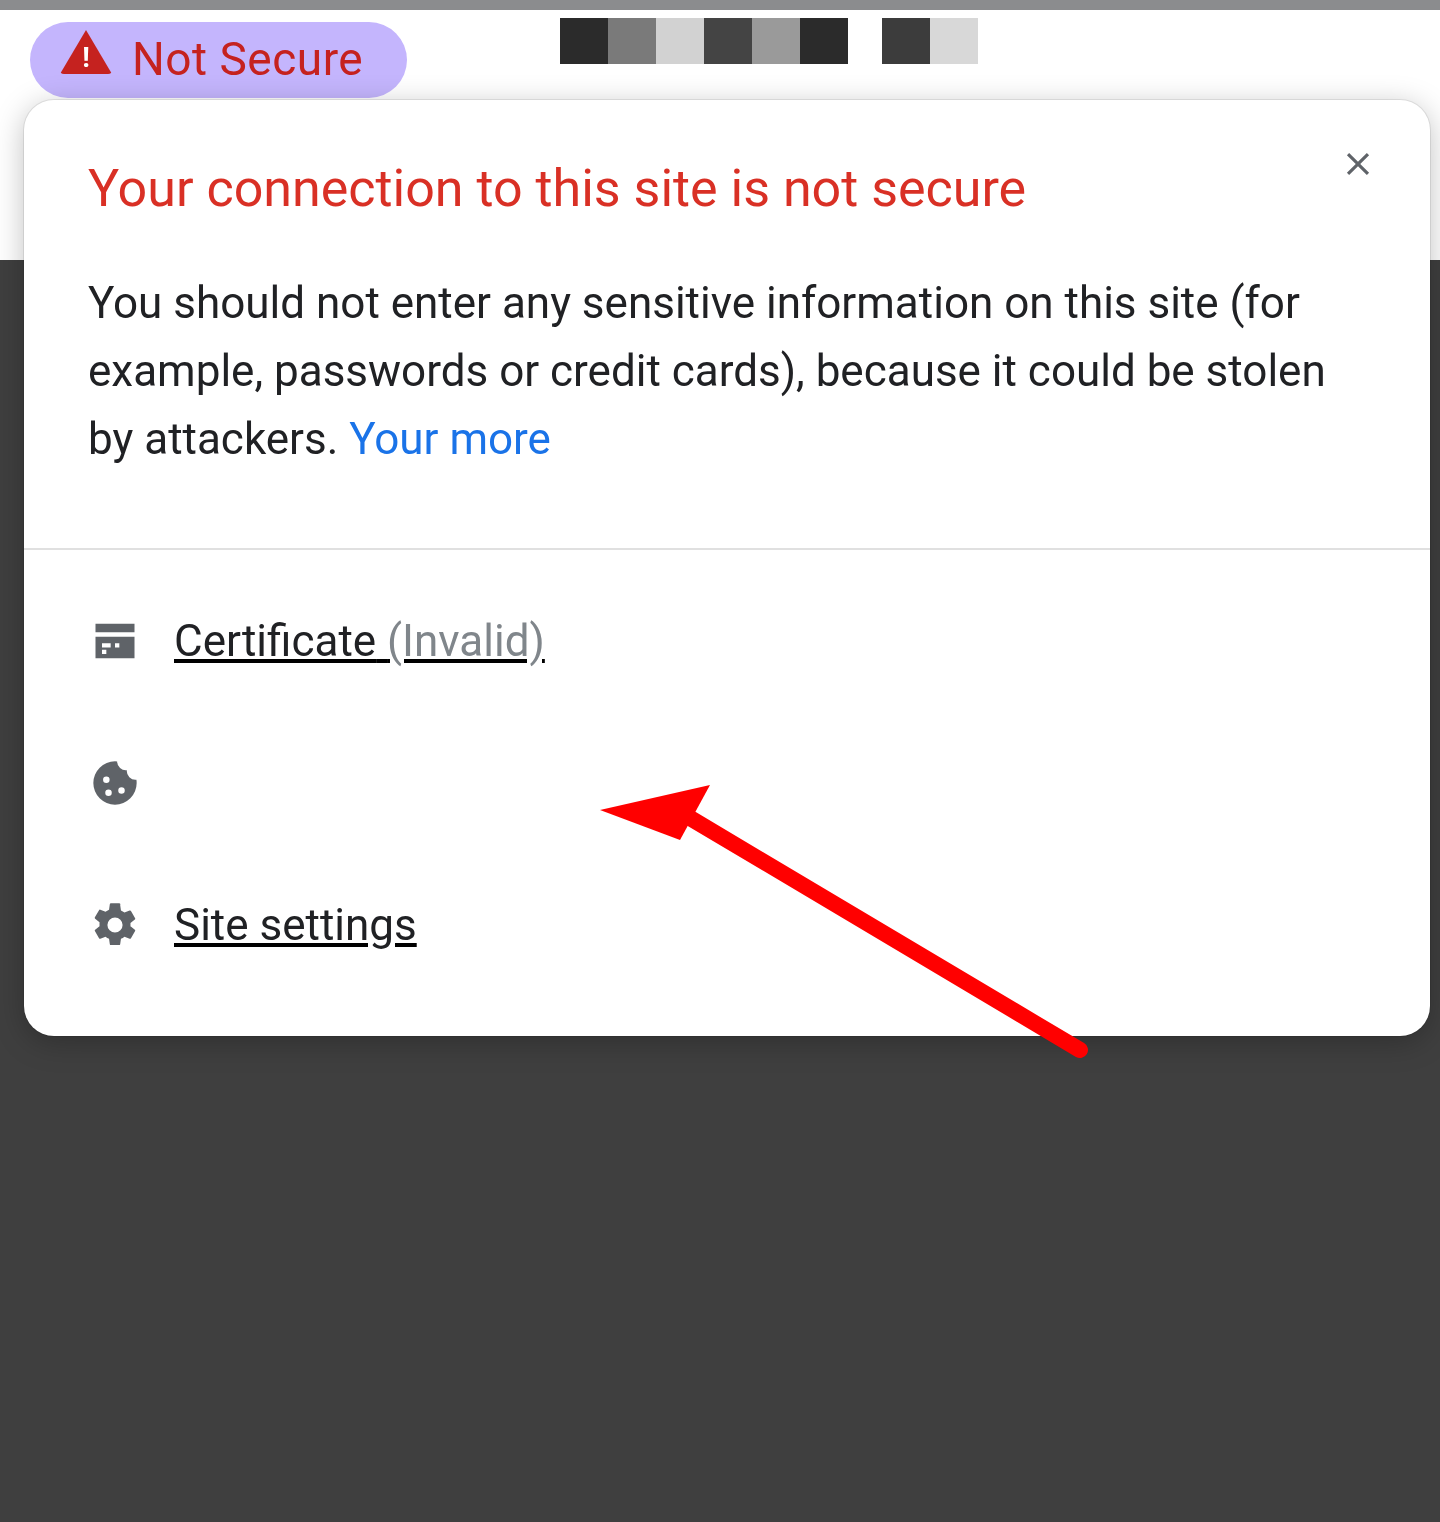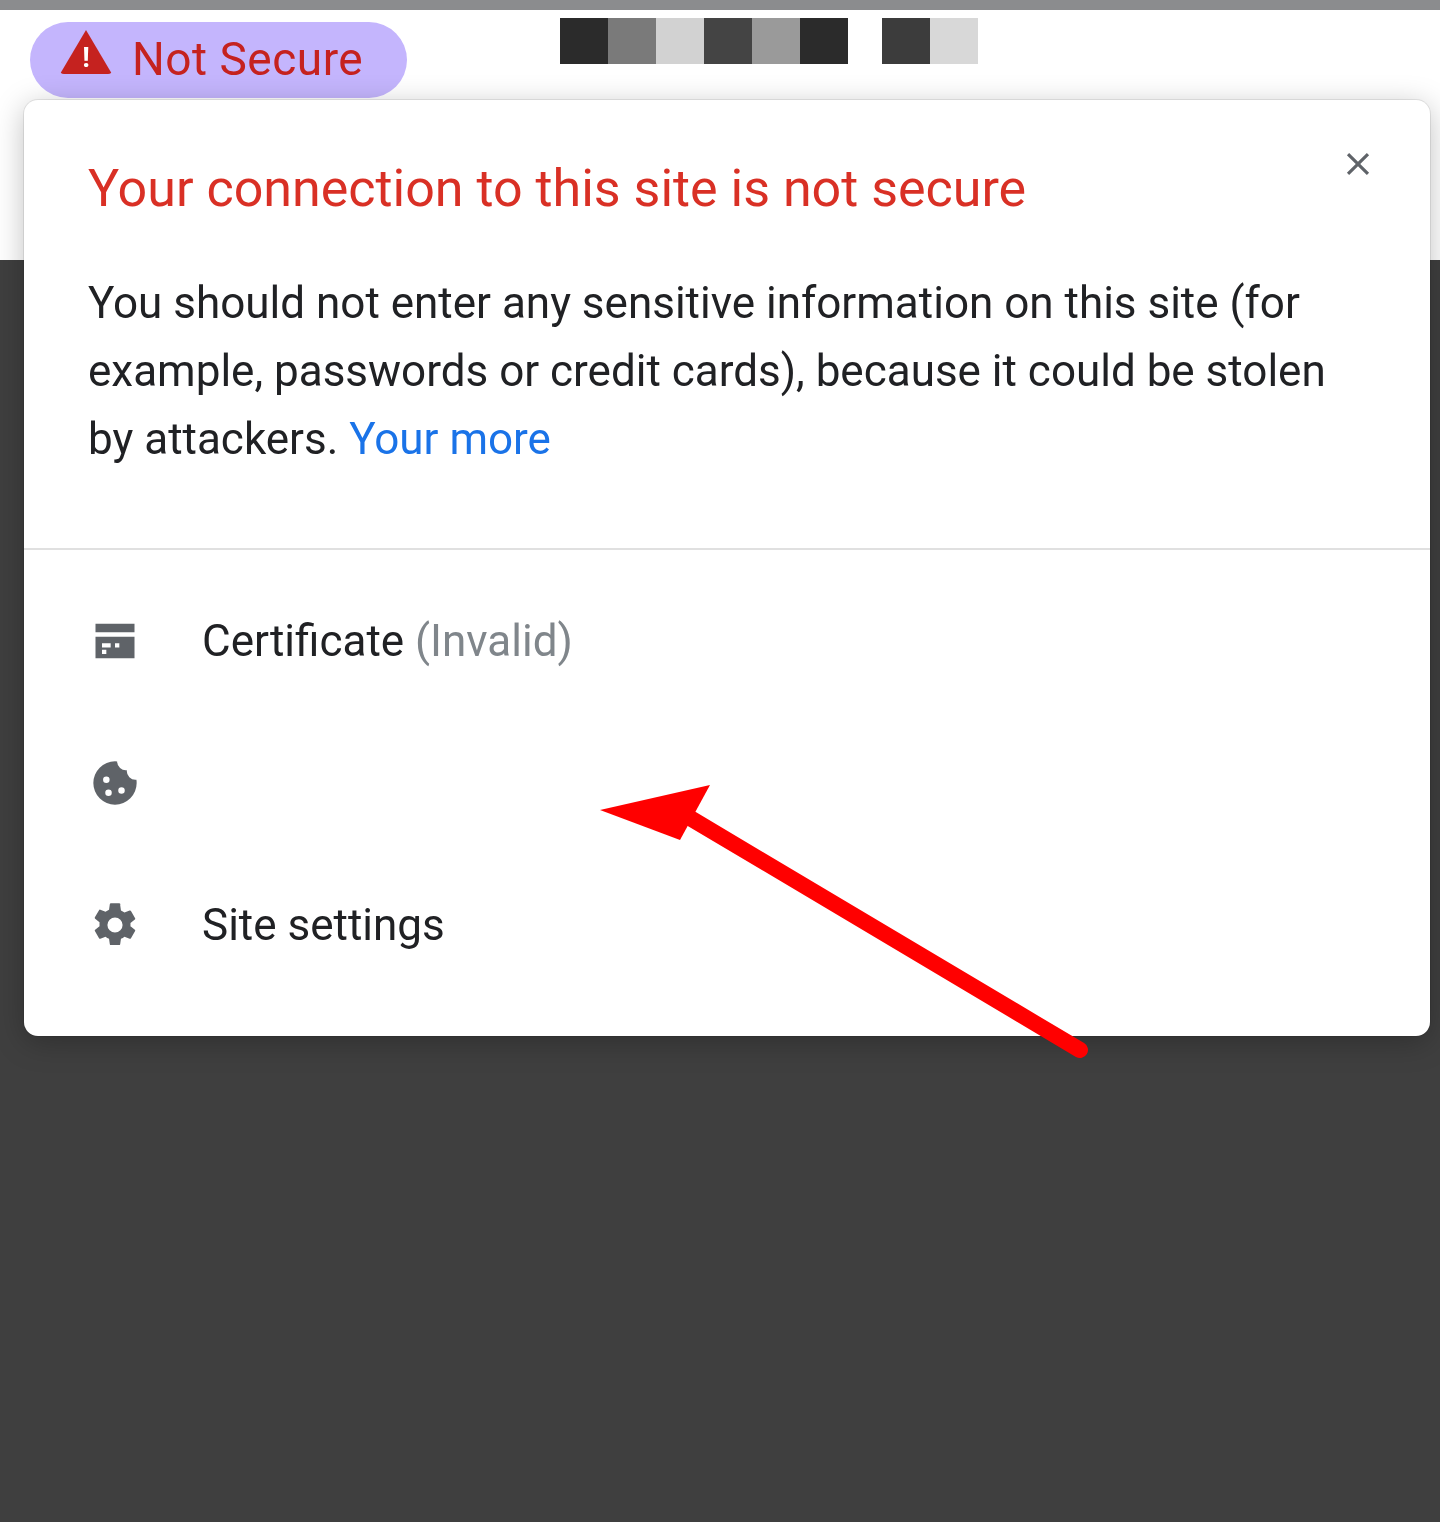--- a/index.html
+++ b/index.html
@@ -83,21 +83,21 @@
     height: 46px;
   }
 
   
   .panel {
     position: absolute;
     top: 100px;
     left: 24px;
     width: 1406px;
     background: #fff;
-    border-radius: 14px;
+    border-radius: 30px;
     box-shadow: 0 6px 30px rgba(0,0,0,0.25), 0 0 0 1px rgba(0,0,0,0.08);
     padding-bottom: 40px;
   }
   .panel-inner {
     padding: 56px 64px 10px 64px;
     position: relative;
   }
   .close-x {
     position: absolute;
     top: 36px;
@@ -150,23 +150,24 @@
     border-top: 2px solid #e0e0e0;
     margin: 30px 0 0 0;
   }
 
   .menu {
     padding: 20px 64px 0 64px;
   }
   .menu-row {
     display: flex;
     align-items: center;
-    gap: 60px;
+    gap: 32px;
     padding: 44px 0;
     cursor: pointer;
+    text-decoration: underline;
   }
   .menu-row .icon {
     width: 54px; height: 54px;
     display: flex; align-items: center; justify-content: center;
     color: #5f6368;
   }
   .menu-row .icon svg { width: 52px; height: 52px; }
   .menu-row .text {
     font-size: 44px;
     color: #202124;

